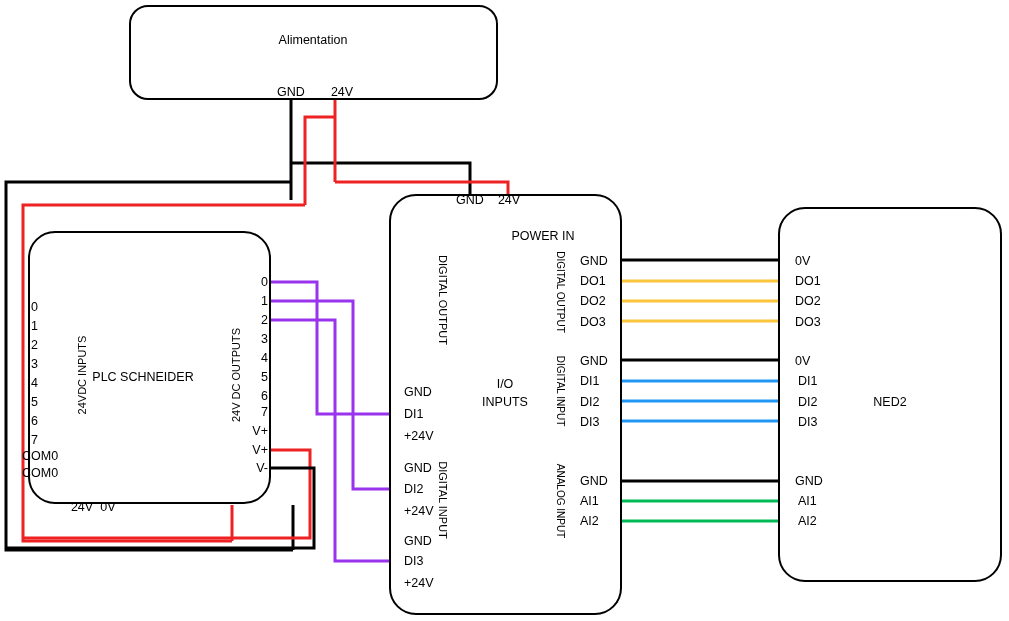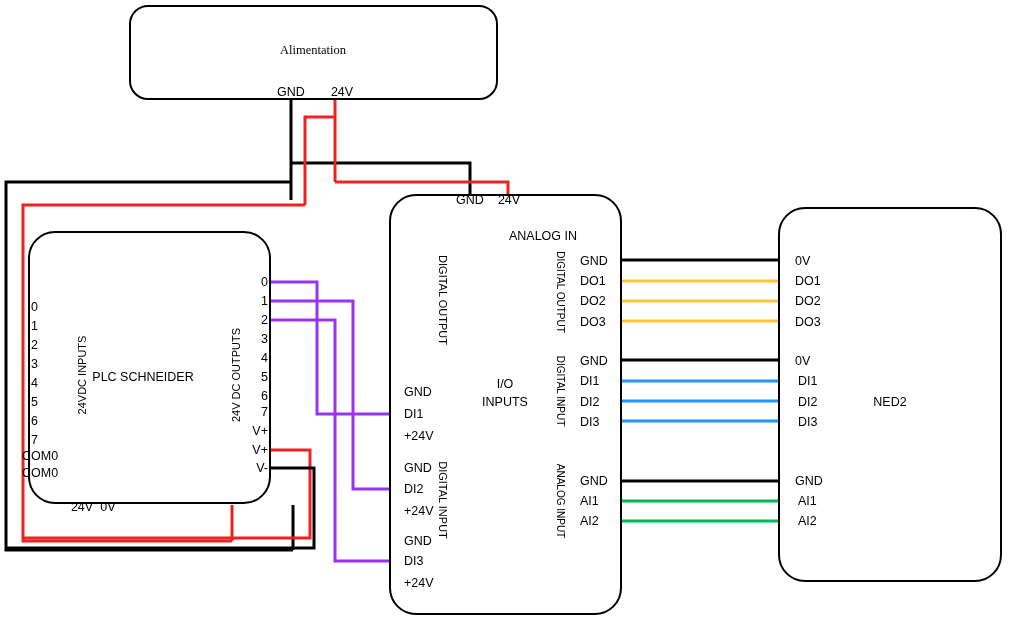--- a/index.html
+++ b/index.html
@@ -130,21 +130,21 @@
     </g>
   </svg>
 
   <svg class="layer" xmlns="http://www.w3.org/2000/svg">
     <rect x="130" y="6" width="367" height="93" rx="18" ry="18" fill="#ffffff" stroke="#000000" stroke-width="2"></rect>
     <rect x="29" y="232" width="241" height="271" rx="26" ry="26" fill="#ffffff" stroke="#000000" stroke-width="2"></rect>
     <rect x="390" y="195" width="231" height="419" rx="26" ry="26" fill="#ffffff" stroke="#000000" stroke-width="2"></rect>
     <rect x="779" y="208" width="222" height="373" rx="26" ry="26" fill="#ffffff" stroke="#000000" stroke-width="2"></rect>
   </svg>
 
-  <div class="lbl lbl-c" style="left:313px; top:50px;font-family:Liberation Serif, serif;">Alimentation</div>
+  <div class="lbl lbl-c" style="left:313px; top:40px;">Alimentation</div>
   <div class="lbl lbl-c" style="left:291px; top:92px;">GND</div>
   <div class="lbl lbl-c" style="left:342px; top:92px;">24V</div>
 
   <div class="lbl lbl-c" style="left:143px; top:377px;">PLC SCHNEIDER</div>
   <div class="lbl lbl-c small vert-up" style="left:82px; top:375px;">24VDC INPUTS</div>
   <div class="lbl lbl-c small vert-up" style="left:236px; top:375px;">24V DC OUTPUTS</div>
 
   <div class="lbl lbl-l" style="left:31px; top:307px;">0</div>
   <div class="lbl lbl-l" style="left:31px; top:326px;">1</div>
   <div class="lbl lbl-l" style="left:31px; top:345px;">2</div>
@@ -169,21 +169,21 @@
   <div class="lbl lbl-r" style="left:268px; top:468px;">V-</div>
 
   <div class="lbl lbl-c" style="left:82px; top:507px;">24V</div>
   <div class="lbl lbl-c" style="left:108px; top:507px;">0V</div>
 
   <div class="lbl lbl-c" style="left:505px; top:384px;">I/O</div>
   <div class="lbl lbl-c" style="left:505px; top:402px;">INPUTS</div>
 
   <div class="lbl lbl-c" style="left:470px; top:200px;">GND</div>
   <div class="lbl lbl-c" style="left:509px; top:200px;">24V</div>
-  <div class="lbl lbl-c" style="left:543px; top:236px;">ANALOG IN</div>
+  <div class="lbl lbl-c" style="left:543px; top:236px;">POWER IN</div>
 
   <div class="lbl lbl-c small vert-dn" style="left:442px; top:300px;">DIGITAL OUTPUT</div>
   <div class="lbl lbl-c small vert-dn" style="left:442px; top:500px;">DIGITAL INPUT</div>
 
   <div class="lbl lbl-l" style="left:404px; top:392px;">GND</div>
   <div class="lbl lbl-l" style="left:404px; top:414px;">DI1</div>
   <div class="lbl lbl-l" style="left:404px; top:436px;">+24V</div>
   <div class="lbl lbl-l" style="left:404px; top:468px;">GND</div>
   <div class="lbl lbl-l" style="left:404px; top:489px;">DI2</div>
   <div class="lbl lbl-l" style="left:404px; top:511px;">+24V</div>

